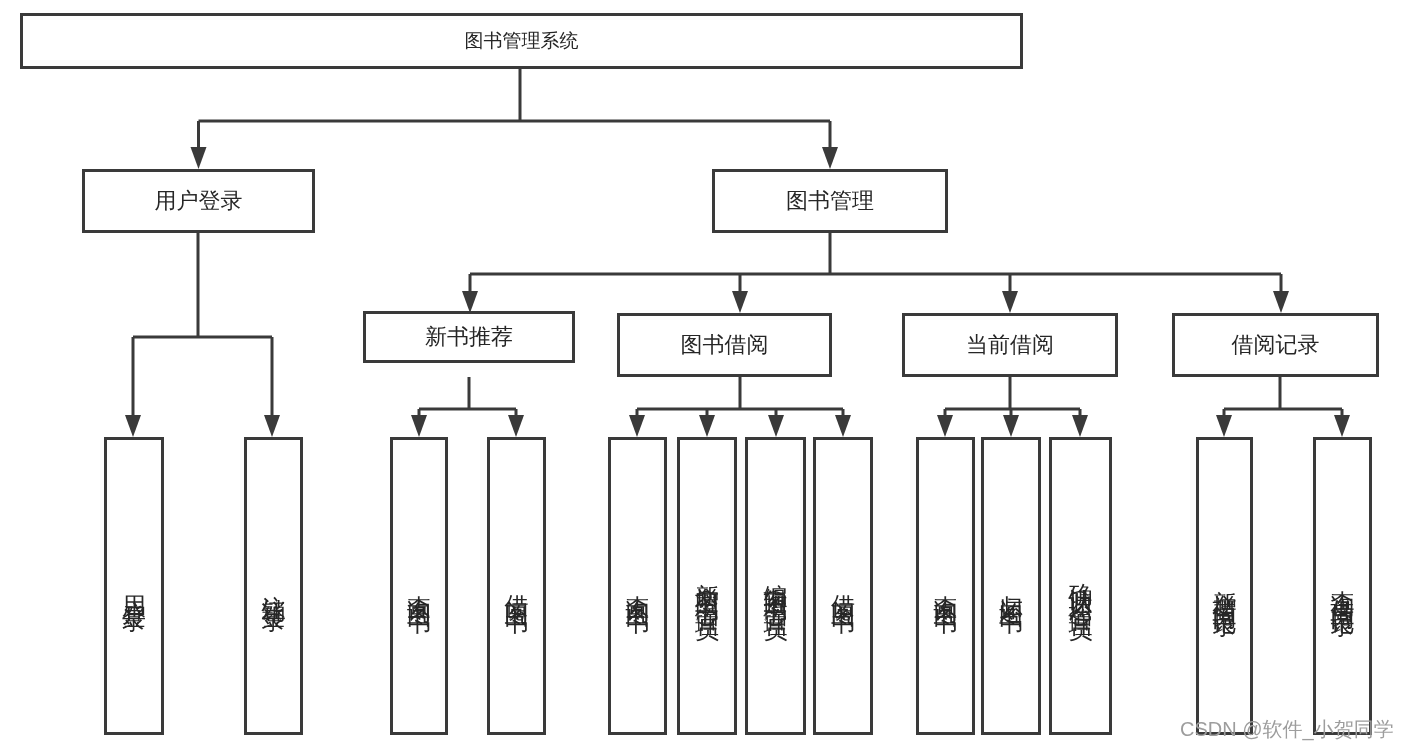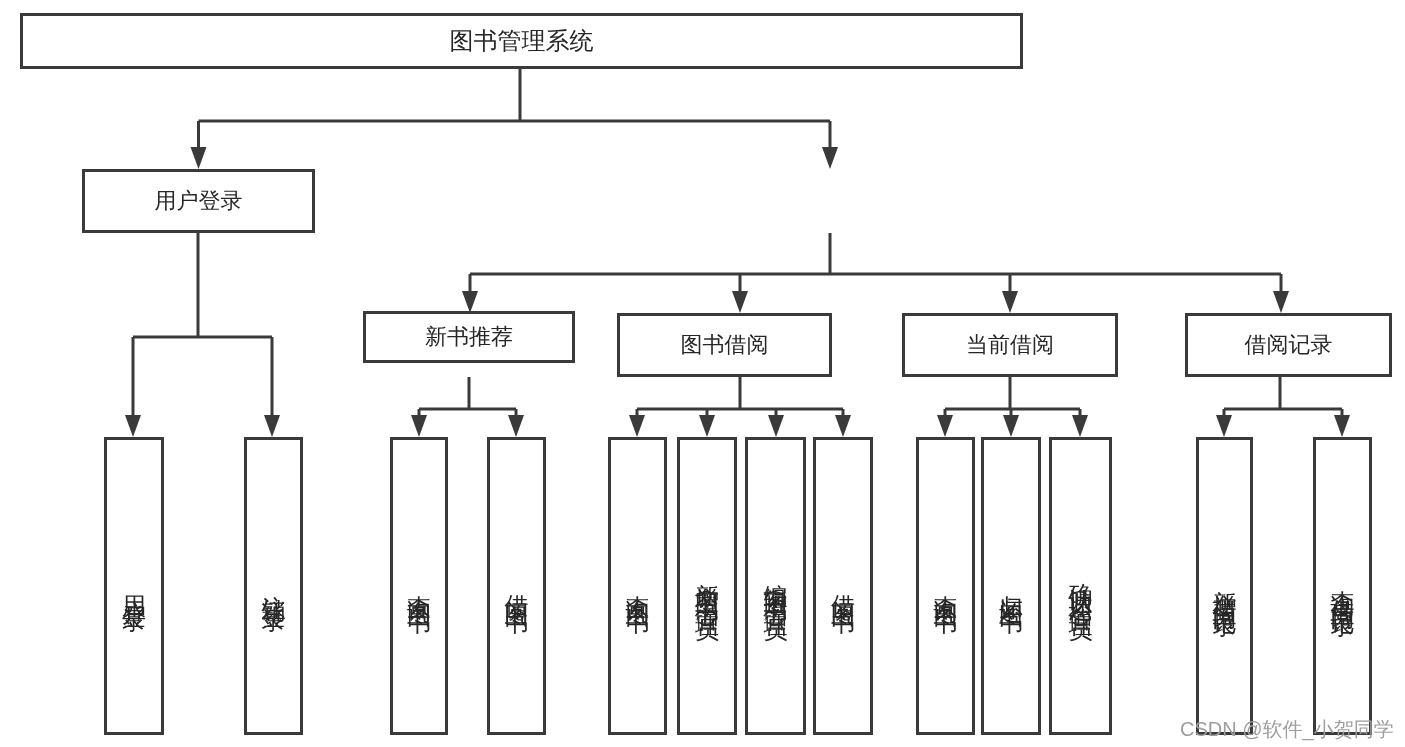--- a/index.html
+++ b/index.html
@@ -75,28 +75,29 @@
       <polygon points="768,415 784,415 776,437"></polygon>
       <polygon points="835,415 851,415 843,437"></polygon>
       <polygon points="937,415 953,415 945,437"></polygon>
       <polygon points="1003,415 1019,415 1011,437"></polygon>
       <polygon points="1072,415 1088,415 1080,437"></polygon>
       <polygon points="1216,415 1232,415 1224,437"></polygon>
       <polygon points="1334,415 1350,415 1342,437"></polygon>
     </g>
   </svg>
 
-  <div class="node" style="left:20px; top:13px; width:1003px; height:56px; font-size:24px;">图书管理系统</div>
+  <div class="node" style="left:20px; top:13px; width:1003px; height:56px; font-size:19px;">图书管理系统</div>
 
   <div class="node" style="left:82px; top:169px; width:233px; height:64px;">用户登录</div>
+  <div class="node" style="left:712px; top:169px; width:236px; height:64px;">图书管理</div>
 
   <div class="node" style="left:363px; top:311px; width:212px; height:52px;">新书推荐</div>
   <div class="node" style="left:617px; top:313px; width:215px; height:64px;">图书借阅</div>
   <div class="node" style="left:902px; top:313px; width:216px; height:64px;font-family:Liberation Mono, monospace;">当前借阅</div>
-  <div class="node" style="left:1172px; top:313px; width:207px; height:64px;margin-left:13px;">借阅记录</div>
+  <div class="node" style="left:1172px; top:313px; width:207px; height:64px;">借阅记录</div>
 
   <div class="node leaf" style="left:104px; top:437px; width:60px; height:298px;">用户登录</div>
   <div class="node leaf" style="left:244px; top:437px; width:59px; height:298px;">注销登录</div>
 
   <div class="node leaf" style="left:390px; top:437px; width:58px; height:298px;">查询图书</div>
   <div class="node leaf" style="left:487px; top:437px; width:59px; height:298px;">借阅图书</div>
 
   <div class="node leaf" style="left:608px; top:437px; width:59px; height:298px;">查询图书</div>
   <div class="node leaf" style="left:677px; top:437px; width:60px; height:298px;">新增图书（管理员）</div>
   <div class="node leaf" style="left:745px; top:437px; width:61px; height:298px;">编辑图书（管理员）</div>

